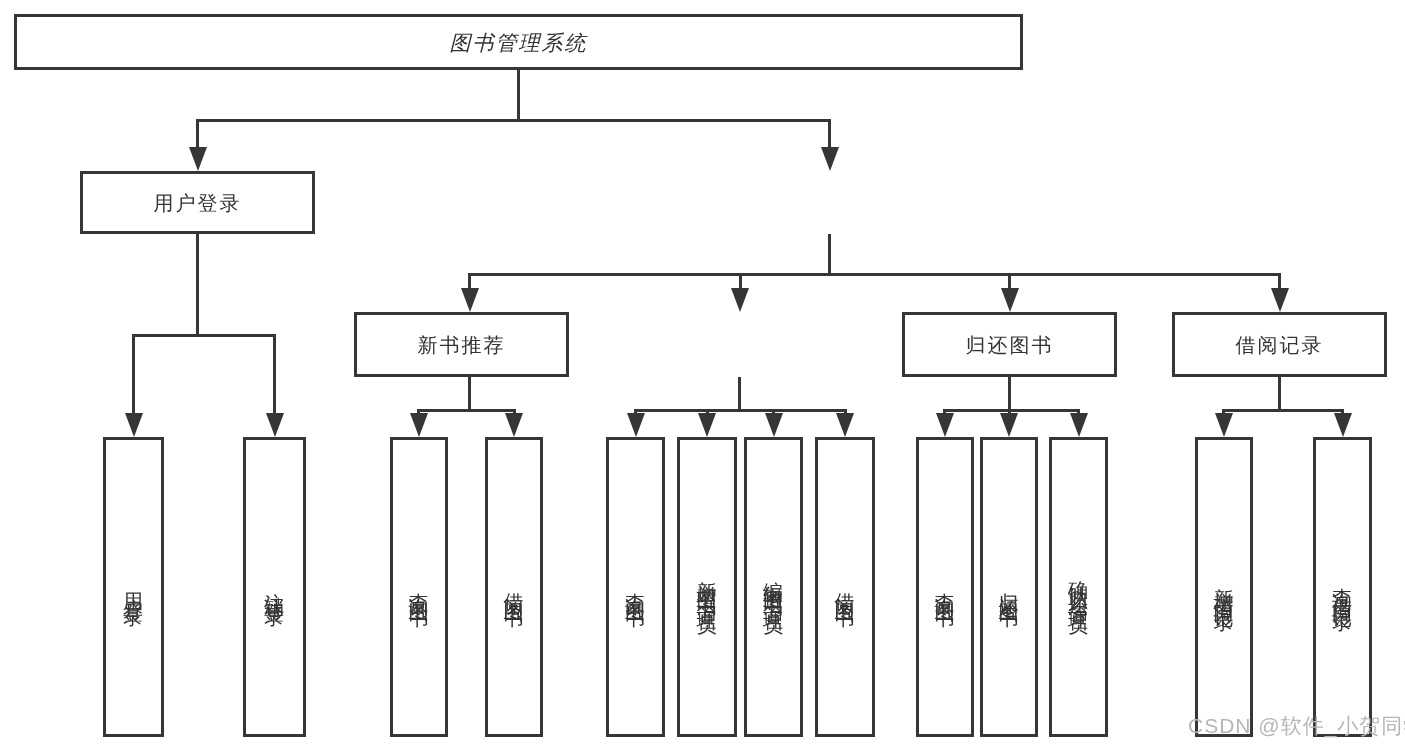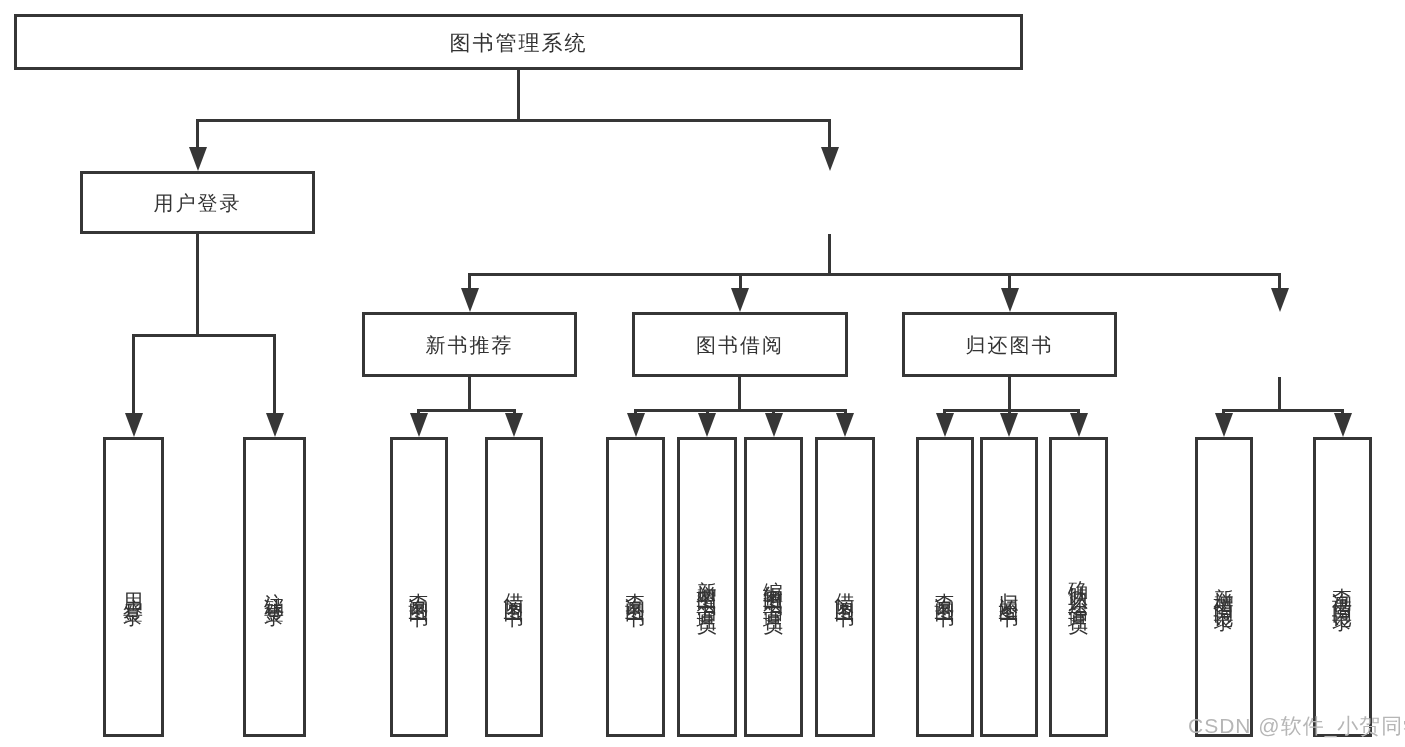--- a/index.html
+++ b/index.html
@@ -6,21 +6,21 @@
   .canvas{
     position:relative;width:1405px;height:747px;background:#ffffff;
     font-family:"Liberation Sans",sans-serif;overflow:hidden;
   }
   .box{
     position:absolute;box-sizing:border-box;border:3px solid #363636;background:#ffffff;
     display:flex;align-items:center;justify-content:center;
     color:#333333;font-size:20px;letter-spacing:2px;white-space:nowrap;line-height:1;
   }
   .hbox{font-size:20px;}
-  .rootbox{font-size:21px;}
+  .rootbox{font-size:21px;font-style:italic;}
   .vbox{
     writing-mode:vertical-rl;letter-spacing:5px;white-space:normal;
     padding:6px 0;
   }
   .line{position:absolute;background:#363636;}
   .arrow{
     position:absolute;width:0;height:0;
     border-left:9px solid transparent;border-right:9px solid transparent;
     border-top:24px solid #363636;
   }
@@ -60,28 +60,28 @@
   <div class="line" style="left:468px;top:273px;width:813px;height:3px;"></div>
   <div class="line" style="left:468px;top:273px;width:3px;height:17px;"></div>
   <div class="line" style="left:739px;top:273px;width:3px;height:17px;"></div>
   <div class="line" style="left:1008px;top:273px;width:3px;height:17px;"></div>
   <div class="line" style="left:1278px;top:273px;width:3px;height:17px;"></div>
   <div class="arrow" style="left:461px;top:288px;"></div>
   <div class="arrow" style="left:731px;top:288px;"></div>
   <div class="arrow" style="left:1001px;top:288px;"></div>
   <div class="arrow" style="left:1271px;top:288px;"></div>
 
-  <div class="box hbox" style="left:362px;top:312px;width:215px;height:65px;">
+  <div class="box hbox" style="left:354px;top:312px;width:215px;height:65px;">
     <span>新书推荐</span>
-  </div>
-  <div class="box hbox" style="left:632px;top:312px;width:216px;height:65px;">
-    <span>图书借阅</span>
   </div>
   <div class="box hbox" style="left:902px;top:312px;width:215px;height:65px;">
     <span>归还图书</span>
+  </div>
+  <div class="box hbox" style="left:1172px;top:312px;width:215px;height:65px;">
+    <span>借阅记录</span>
   </div>
 
   <div class="line" style="left:468px;top:377px;width:3px;height:35px;"></div>
   <div class="line" style="left:417px;top:409px;width:99px;height:3px;"></div>
   <div class="line" style="left:417px;top:409px;width:3px;height:10px;"></div>
   <div class="line" style="left:513px;top:409px;width:3px;height:10px;"></div>
   <div class="arrow" style="left:410px;top:413px;"></div>
   <div class="arrow" style="left:505px;top:413px;"></div>
 
   <div class="line" style="left:738px;top:377px;width:3px;height:35px;"></div>

